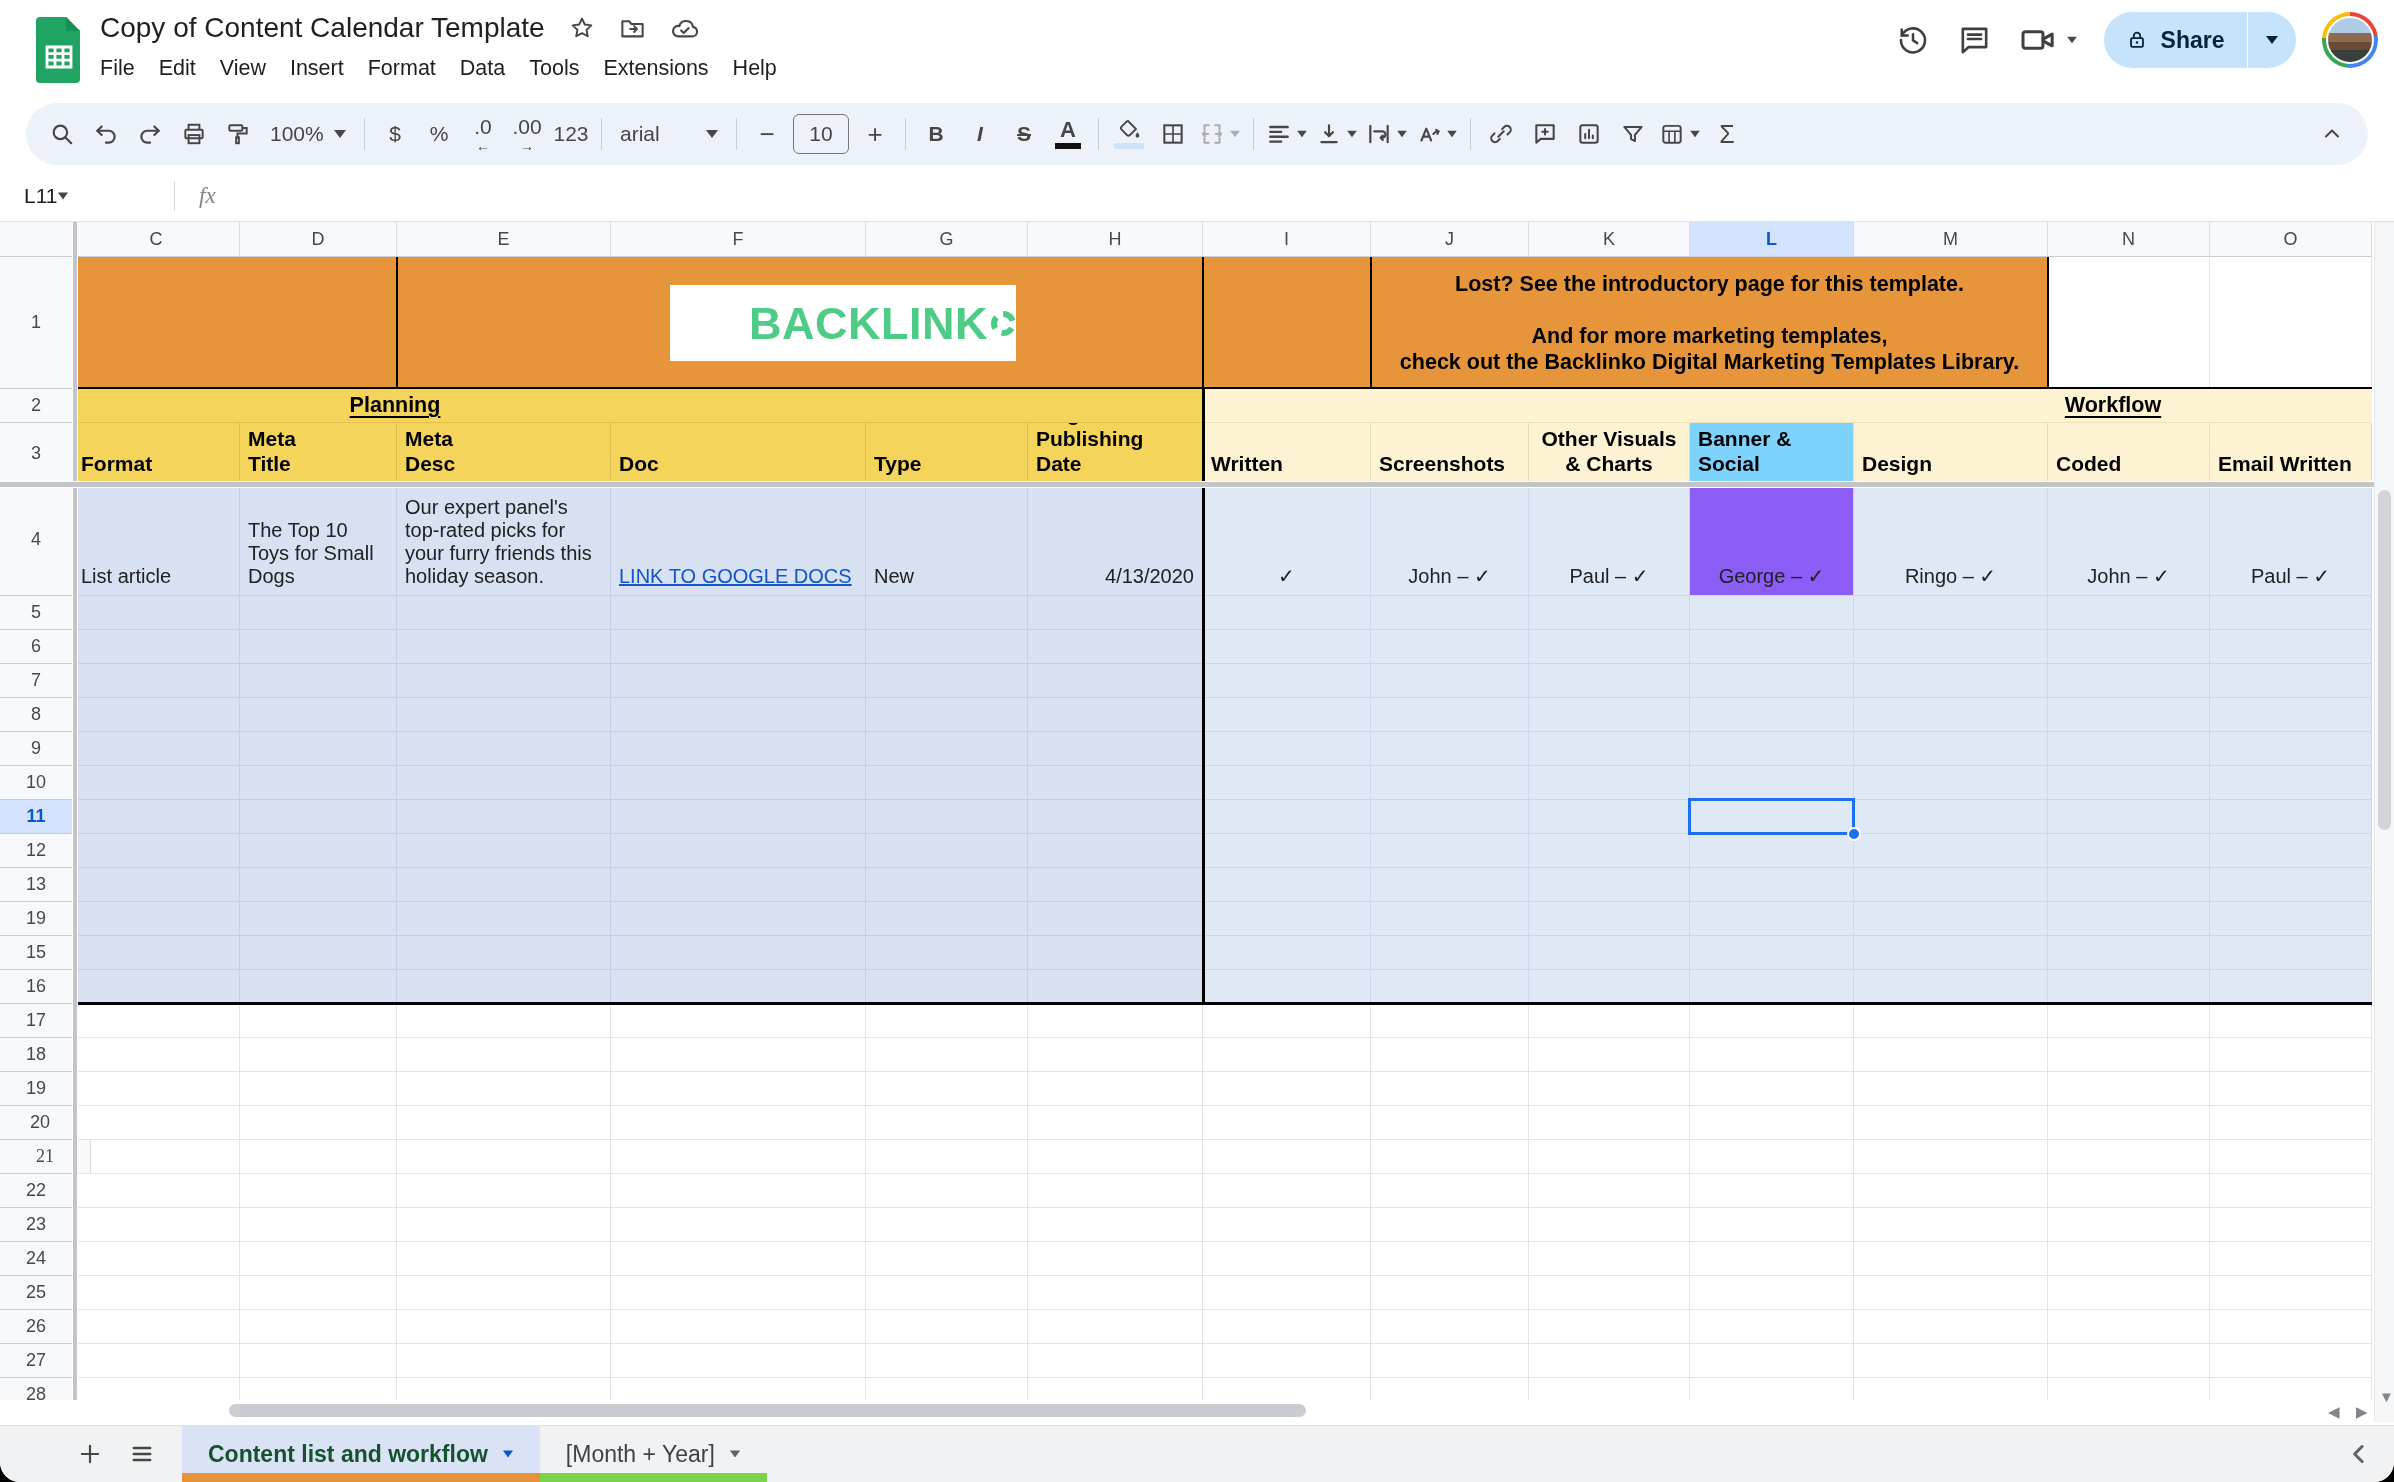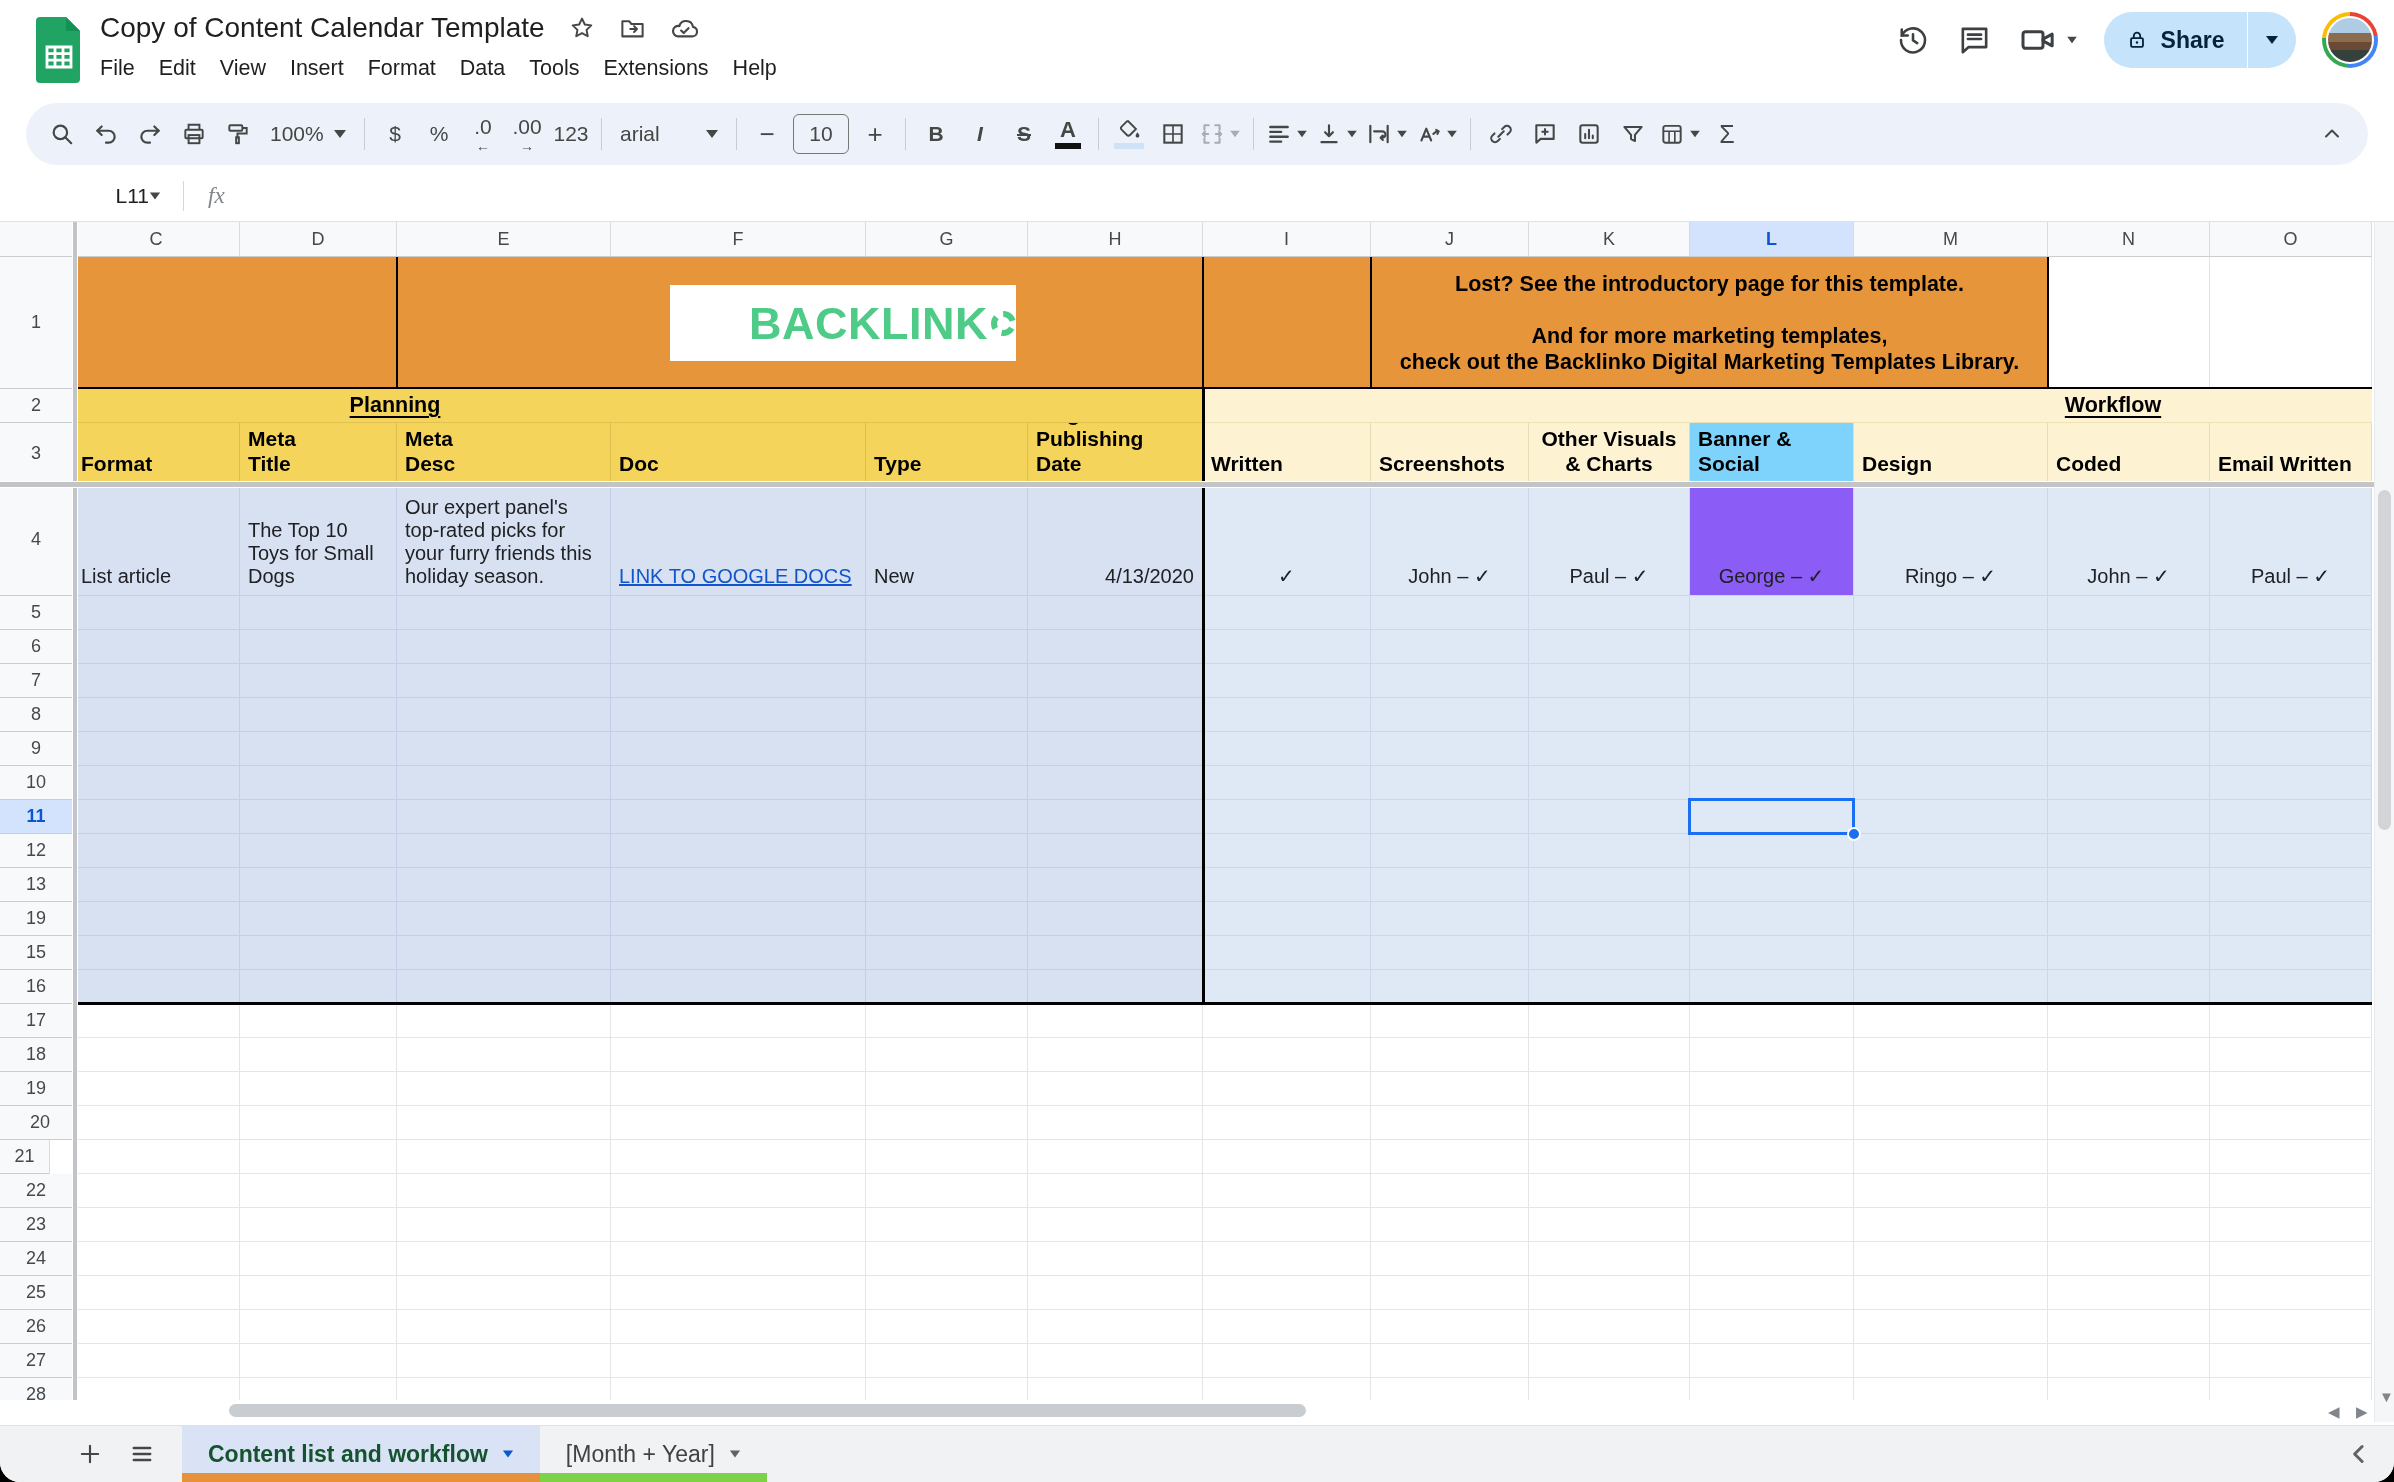--- a/index.html
+++ b/index.html
@@ -42,21 +42,21 @@
   .acol { font-size:22px; font-weight:600; line-height:1; display:flex; flex-direction:column; align-items:center; }
   .acol .bar { width:26px; height:6px; background:#111; margin-top:2px; }
   .acol .bluebar { width:30px; height:6px; background:#cfe3f8; margin-top:2px; }
   .decbtn { display:flex; flex-direction:column; align-items:center; line-height:1; }
   .decbtn .arr { font-size:14px; margin-top:-2px; }
   .spacer { flex:1; }
 
   
   .formulabar { position:absolute; left:0; top:170px; width:100%; height:52px; background:#fff;
     border-bottom:1px solid #e1e3e6; display:flex; align-items:center; padding-left:24px; }
-  .namebox { width:128px; display:flex; align-items:center; justify-content:flex-end; font-size:21px; color:#202124; cursor:pointer;margin-left:9px; }
+  .namebox { width:128px; display:flex; align-items:center; justify-content:flex-start; font-size:21px; color:#202124; cursor:pointer; }
   .fdiv { width:1px; height:30px; background:#d5d7da; margin:0 24px 0 22px; }
   .fx { font-family:"Liberation Serif", serif; font-style:italic; font-size:23px; color:#80868b; }
 
   
   #grid { position:absolute; left:0; top:222px; width:2374px; height:1178px; background:#fff; overflow:hidden; }
   .cell, .chead, .rhead, .band, .line { position:absolute; }
   .chead, .rhead { background:#f8f9fa; display:flex; align-items:center; justify-content:center;
     font-size:18px; color:#45494d; border-right:1px solid #d9dbdf; border-bottom:1px solid #cbcdd1; cursor:pointer; }
   .selhead { background:var(--sel-head-bg) !important; color:var(--sel-head-tx) !important; font-weight:700; }
   .cell { border-right:1px solid transparent; border-bottom:1px solid transparent; font-size:20px; color:#202124;
@@ -401,21 +401,21 @@
       <div class="rhead selhead" style="left: 0px; top: 578px; width: 73px; height: 34px;">11</div>
       <div class="rhead" style="left: 0px; top: 612px; width: 73px; height: 34px;">12</div>
       <div class="rhead" style="left: 0px; top: 646px; width: 73px; height: 34px;">13</div>
       <div class="rhead" style="left: 0px; top: 680px; width: 73px; height: 34px;">19</div>
       <div class="rhead" style="left: 0px; top: 714px; width: 73px; height: 34px;">15</div>
       <div class="rhead" style="left: 0px; top: 748px; width: 73px; height: 34px;">16</div>
       <div class="rhead" style="left: 0px; top: 782px; width: 73px; height: 34px;">17</div>
       <div class="rhead" style="left: 0px; top: 816px; width: 73px; height: 34px;">18</div>
       <div class="rhead" style="left: 0px; top: 850px; width: 73px; height: 34px;">19</div>
       <div class="rhead" style="left: 0px; top: 884px; width: 73px; height: 34px; padding-left: 8px;">20</div>
-      <div class="rhead" style="left: 0px; top: 918px; width: 50px; height: 34px;">21</div>
+      <div class="rhead" style="left: 0px; top: 918px; width: 91px; height: 34px; font-family: Liberation Serif, serif;">21</div>
       <div class="rhead" style="left: 0px; top: 952px; width: 73px; height: 34px;">22</div>
       <div class="rhead" style="left: 0px; top: 986px; width: 73px; height: 34px;">23</div>
       <div class="rhead" style="left: 0px; top: 1020px; width: 73px; height: 34px;">24</div>
       <div class="rhead" style="left: 0px; top: 1054px; width: 73px; height: 34px;">25</div>
       <div class="rhead" style="left: 0px; top: 1088px; width: 73px; height: 34px;">26</div>
       <div class="rhead" style="left: 0px; top: 1122px; width: 73px; height: 34px;">27</div>
       <div class="rhead" style="left: 0px; top: 1156px; width: 73px; height: 34px;">28</div>
       <div class="band" style="left: 73px; top: 35px; width: 1975px; height: 132px; background: rgb(231, 149, 59);"></div>
       <div class="cell" style="left: 2048px; top: 35px; width: 162px; height: 132px; border-right-color: rgb(226, 227, 229);"></div>
       <div class="cell" style="left: 2210px; top: 35px; width: 162px; height: 132px; border-right-color: rgb(226, 227, 229);"></div>

